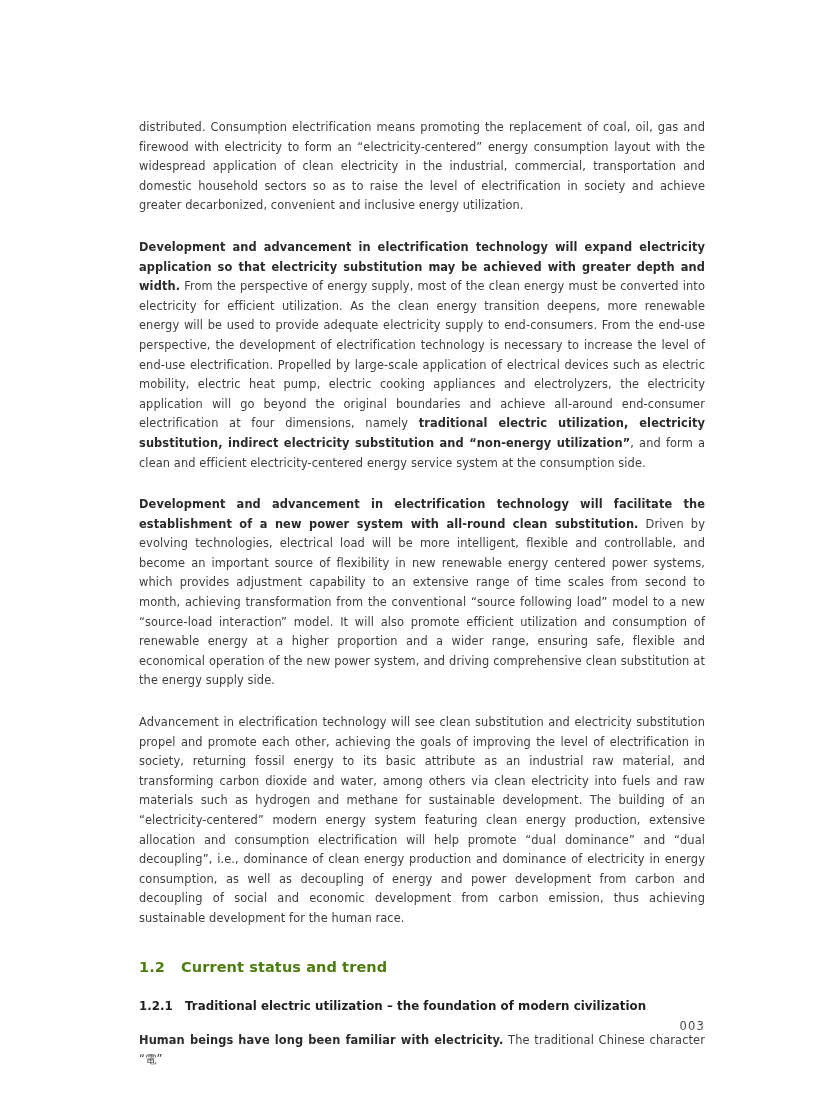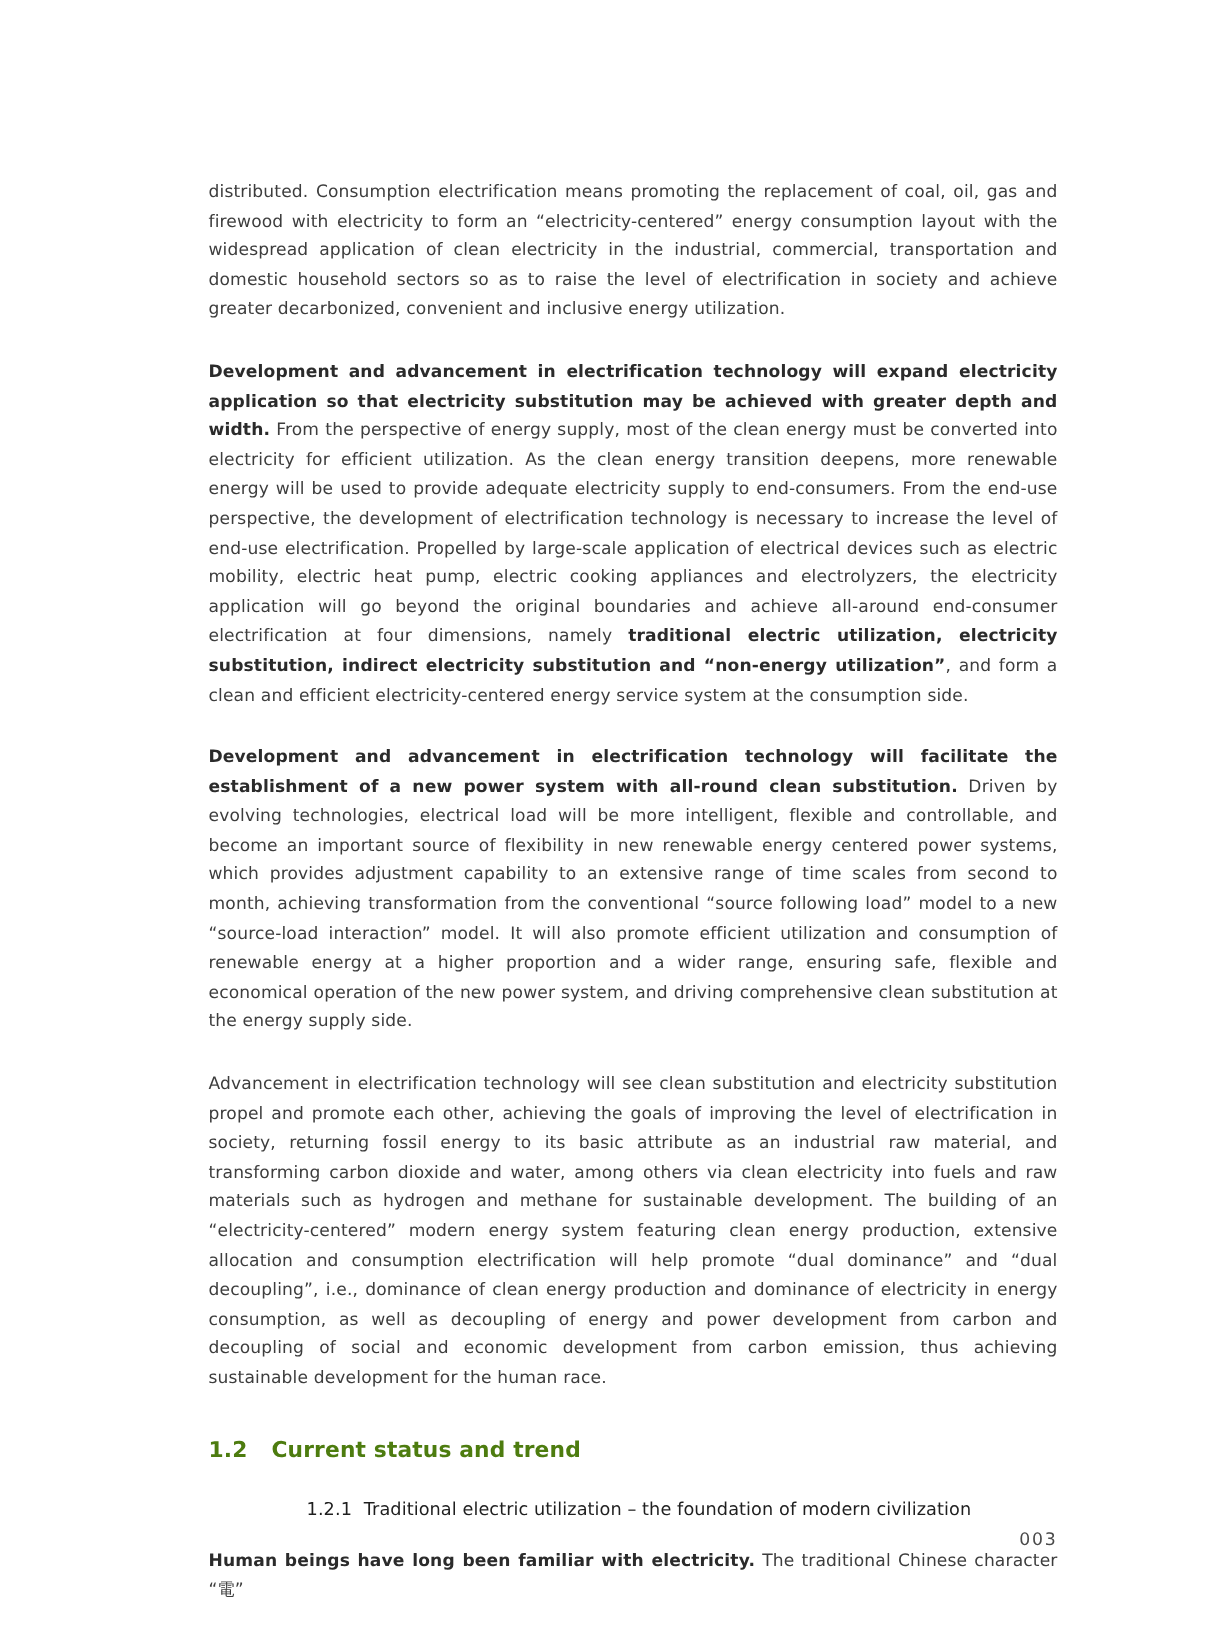--- a/index.html
+++ b/index.html
@@ -49,25 +49,24 @@
     color: #4d7c0f;
     margin: 30px 0 20px 0;
     letter-spacing: 0.1px;
   }
   h2.heading .num {
     display: inline-block;
     width: 42px;
   }
   h3.subheading {
     font-size: 11.8px;
-    font-weight: normal;
+    font-weight: bold;
     color: #1f1f1f;
     margin: 24px 0 18px 0;
     letter-spacing: 0.05px;
-    text-align: center;
   }
   h3.subheading .num {
     display: inline-block;
     width: 46px;
   }
   .folio {
     position: absolute;
     right: 111px;
     bottom: 67px;
     font-size: 11.5px;

